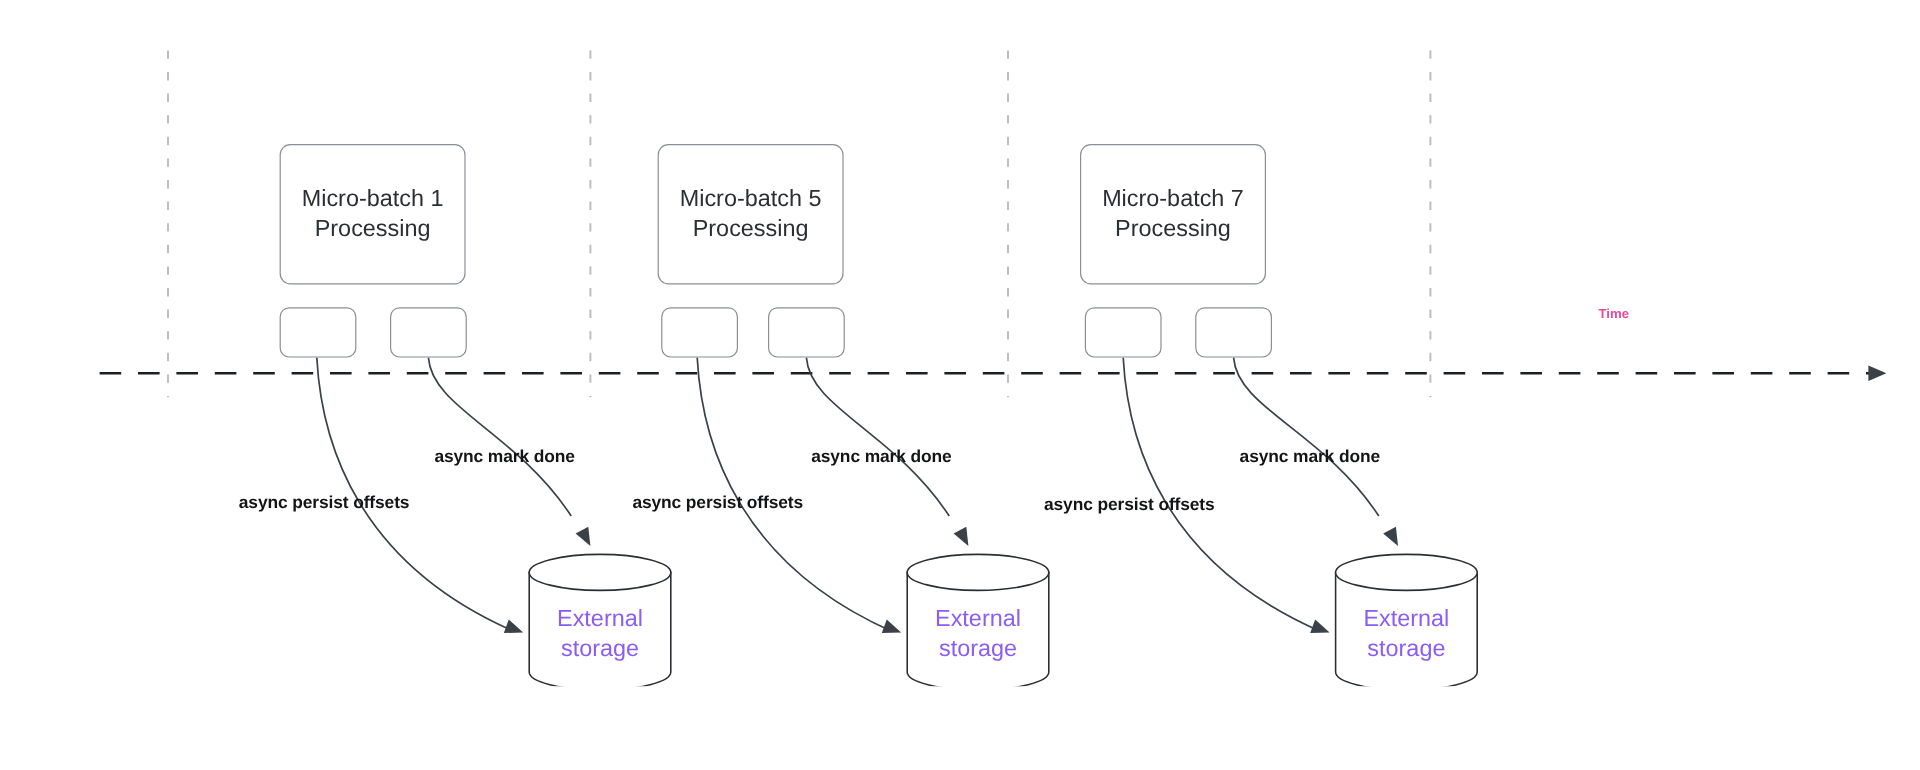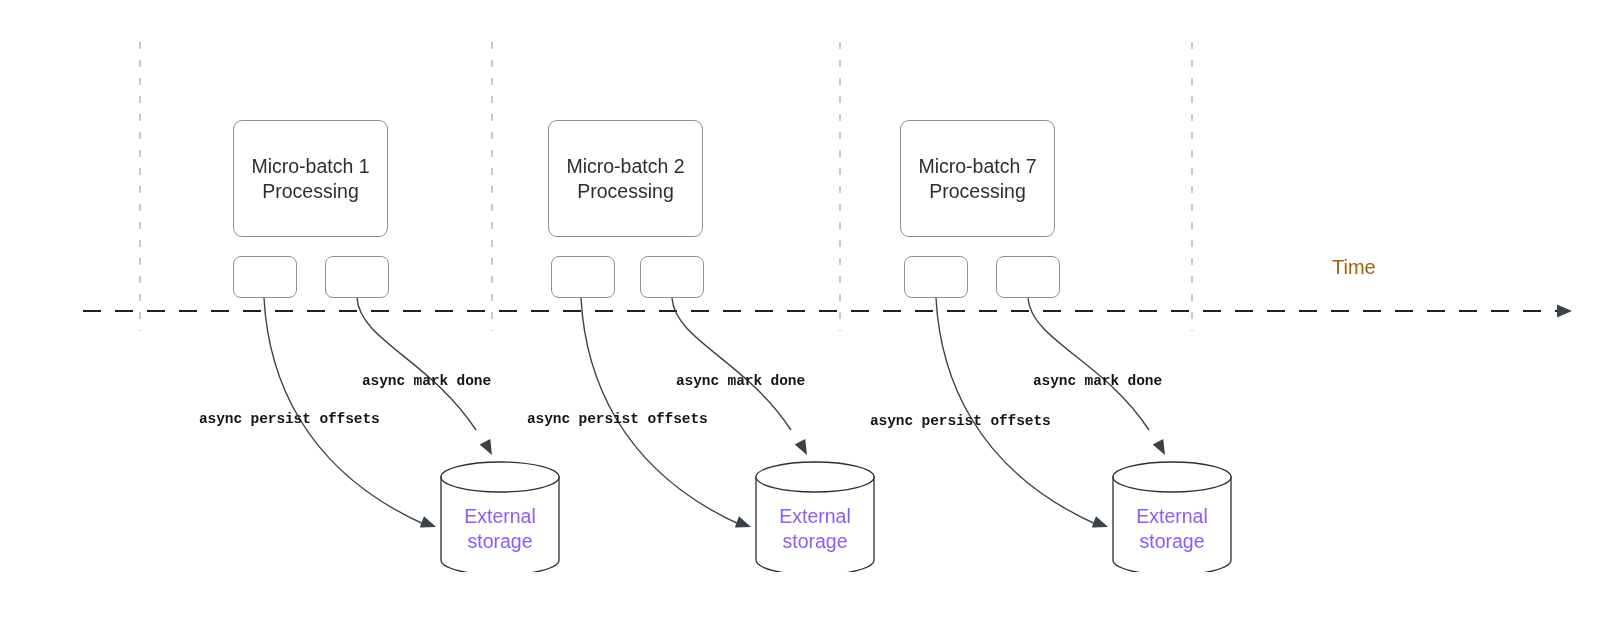--- a/index.html
+++ b/index.html
@@ -40,42 +40,43 @@
   }
   .small-box {
     position: absolute;
     box-sizing: border-box;
     border: 1.3px solid #8a8f96;
     border-radius: 8px;
     background: #ffffff;
   }
   .edge-label {
     position: absolute;
-    font-family: Liberation Mono, monospace;
+    font-family: Liberation Sans, sans-serif;
     font-size: 14.5px;
     font-weight: bold;
     color: #131416;
     white-space: nowrap;
     letter-spacing: -0.1px;
   }
   .cyl-label {
     position: absolute;
     text-align: center;
     color: #8b5cf6;
     font-size: 19.5px;
     line-height: 25px;
     font-family: "Liberation Sans", sans-serif;
     white-space: nowrap;
   }
   .time-label {
     position: absolute;
     font-family: "Liberation Sans", sans-serif;
-    font-size: 20px;
-    color: #a16207;
+    font-size: 11px;
+    color: #ec4899;
     white-space: nowrap;
+    font-weight: bold;
   }
 </style>
 </head>
 <body>
 
 <div id="canvas">
 
   <svg class="layer" id="vector-layer" viewBox="0 0 1600 642" xmlns="http://www.w3.org/2000/svg">
       <line x1="140" y1="42" x2="140" y2="331" stroke="#b9bcc0" stroke-width="1.6" stroke-dasharray="7 11"></line>
       <line x1="492" y1="42" x2="492" y2="331" stroke="#b9bcc0" stroke-width="1.6" stroke-dasharray="7 11"></line>
@@ -119,21 +120,21 @@
       <div class="small-box" style="left: 233px; top: 256px; width: 64px; height: 42px;"></div>
       <div class="small-box" style="left: 325px; top: 256px; width: 64px; height: 42px;"></div>
       <div class="cyl-label" style="left: 441px; top: 504px; width: 118px;">
         <div>External</div>
         <div>storage</div>
       </div>
       <div class="edge-label" style="left: 199px; top: 411px;">async persist offsets</div>
       <div class="edge-label" style="left: 362px; top: 373px;">async mark done</div>
       <div class="node-box" style="left: 548px; top: 120px; width: 155px; height: 117px;">
         <div>
-          <div>Micro-batch 2</div>
+          <div>Micro-batch 5</div>
           <div>Processing</div>
         </div>
       </div>
       <div class="small-box" style="left: 551px; top: 256px; width: 64px; height: 42px;"></div>
       <div class="small-box" style="left: 640px; top: 256px; width: 64px; height: 42px;"></div>
       <div class="cyl-label" style="left: 756px; top: 504px; width: 118px;">
         <div>External</div>
         <div>storage</div>
       </div>
       <div class="edge-label" style="left: 527px; top: 411px;">async persist offsets</div>

